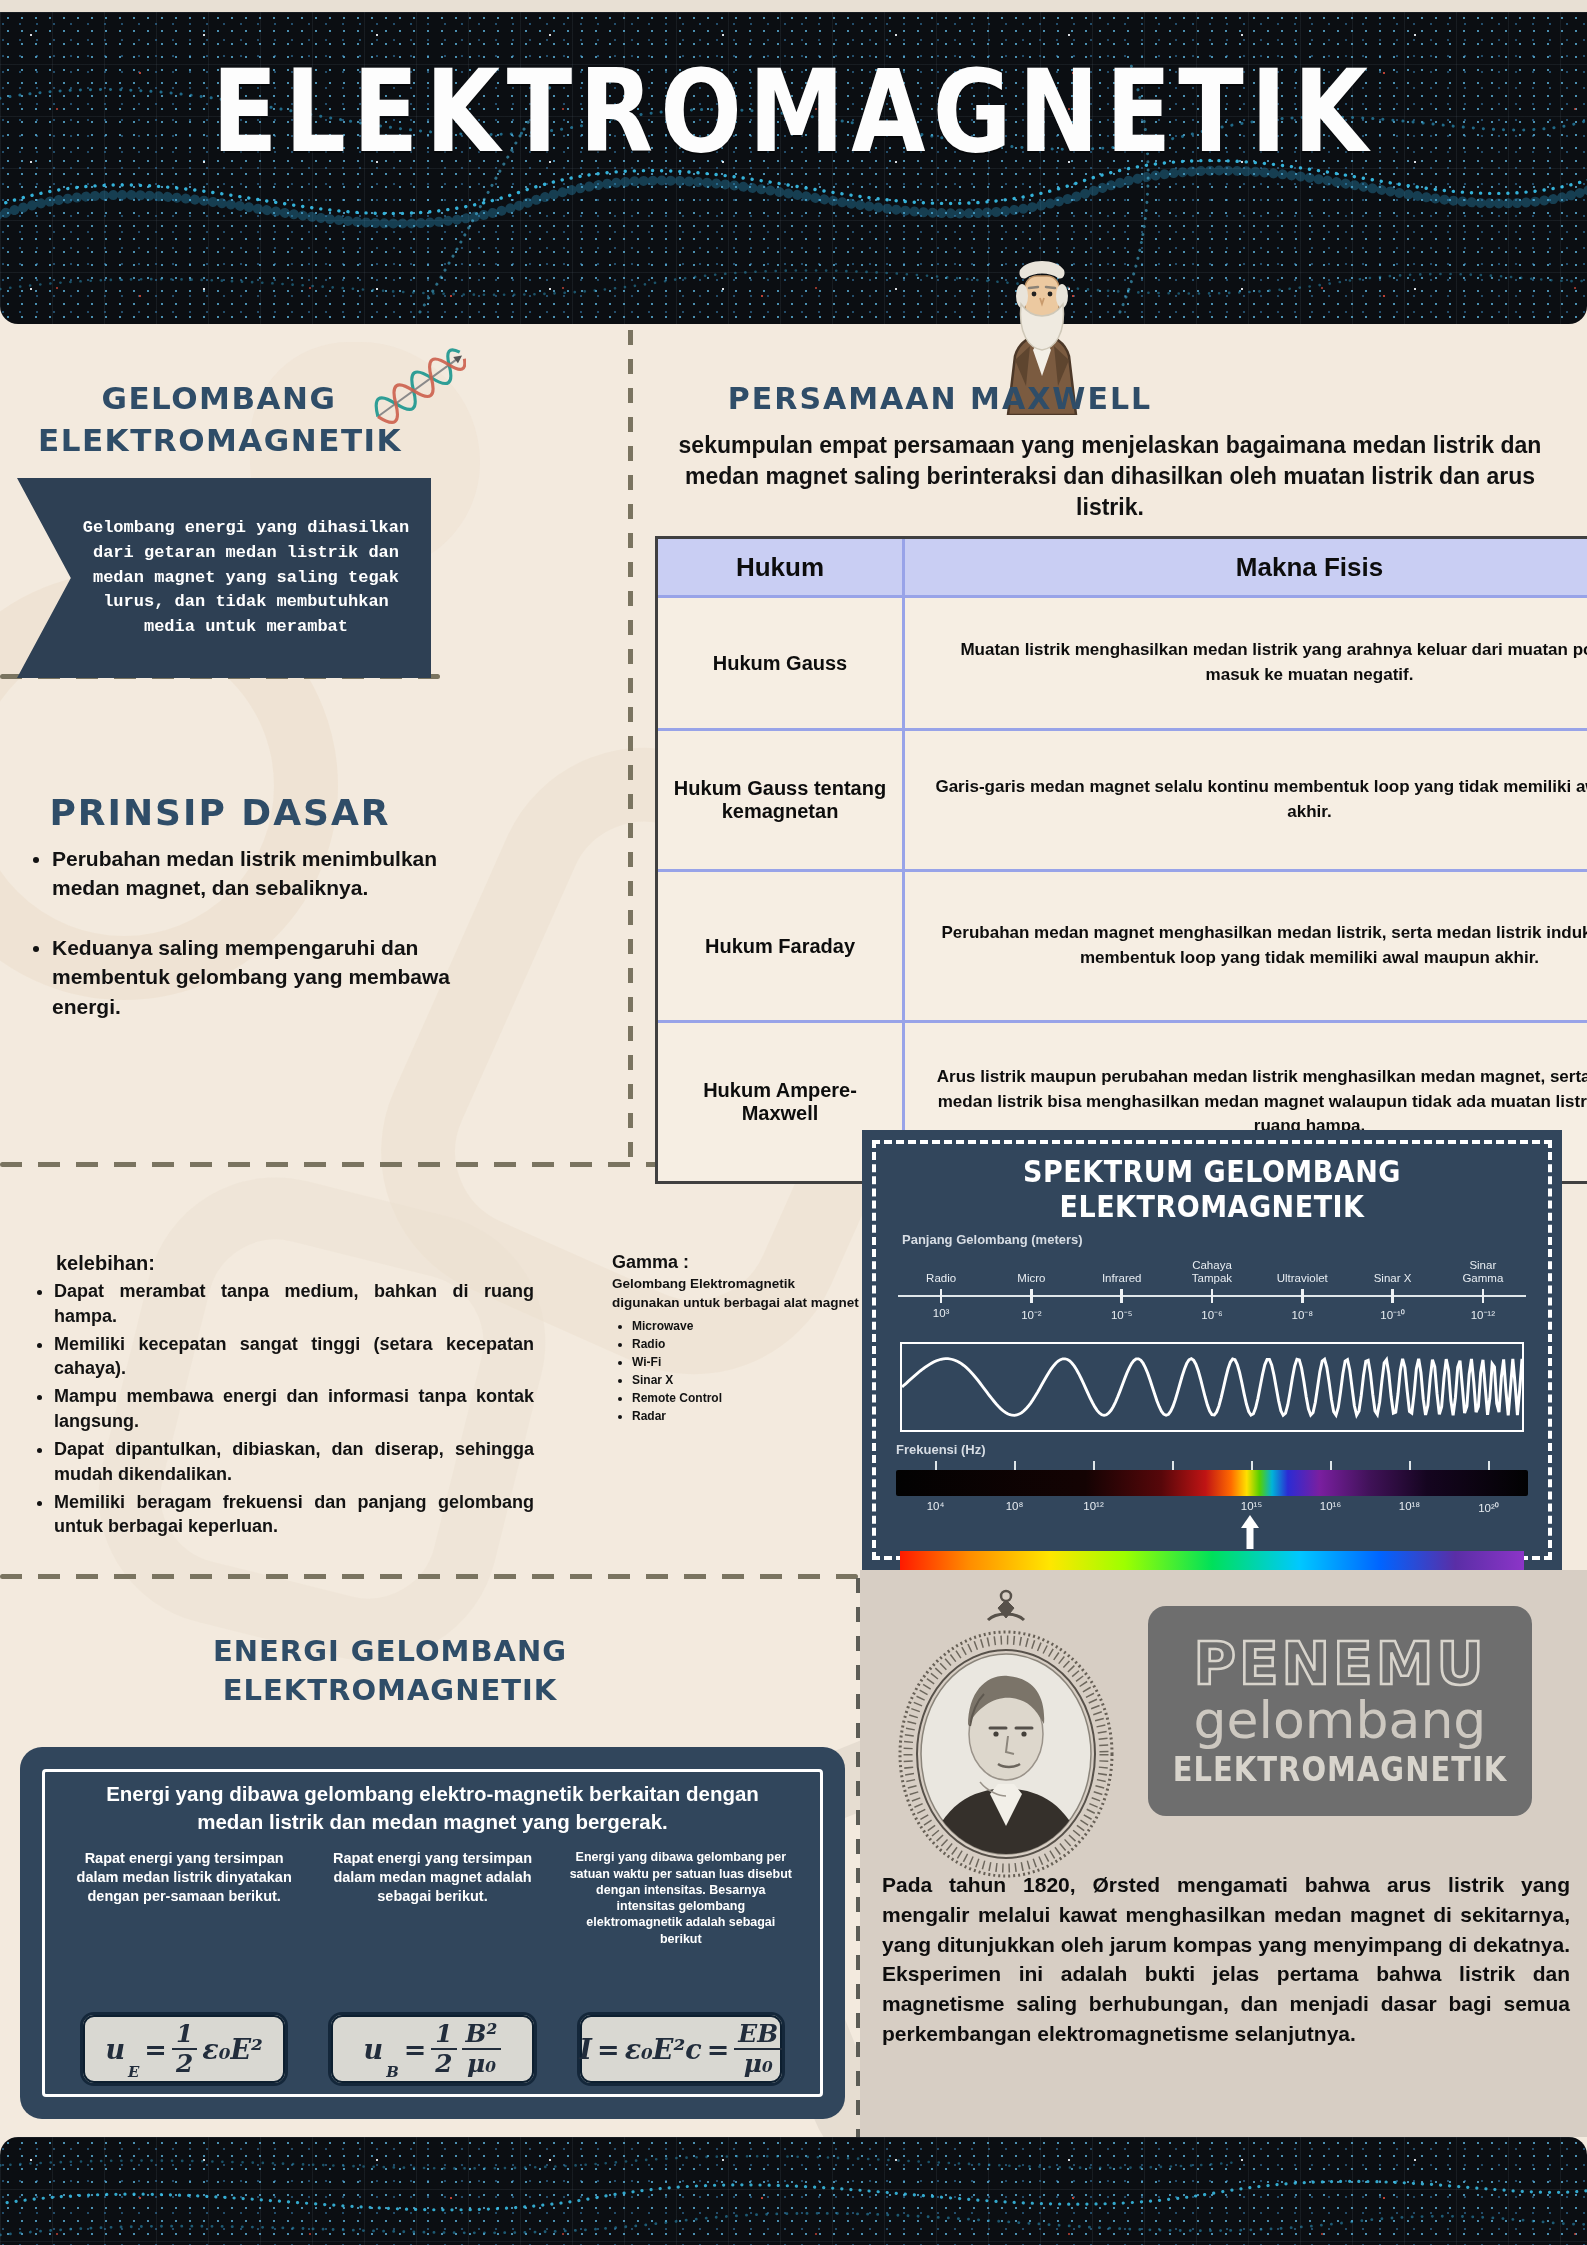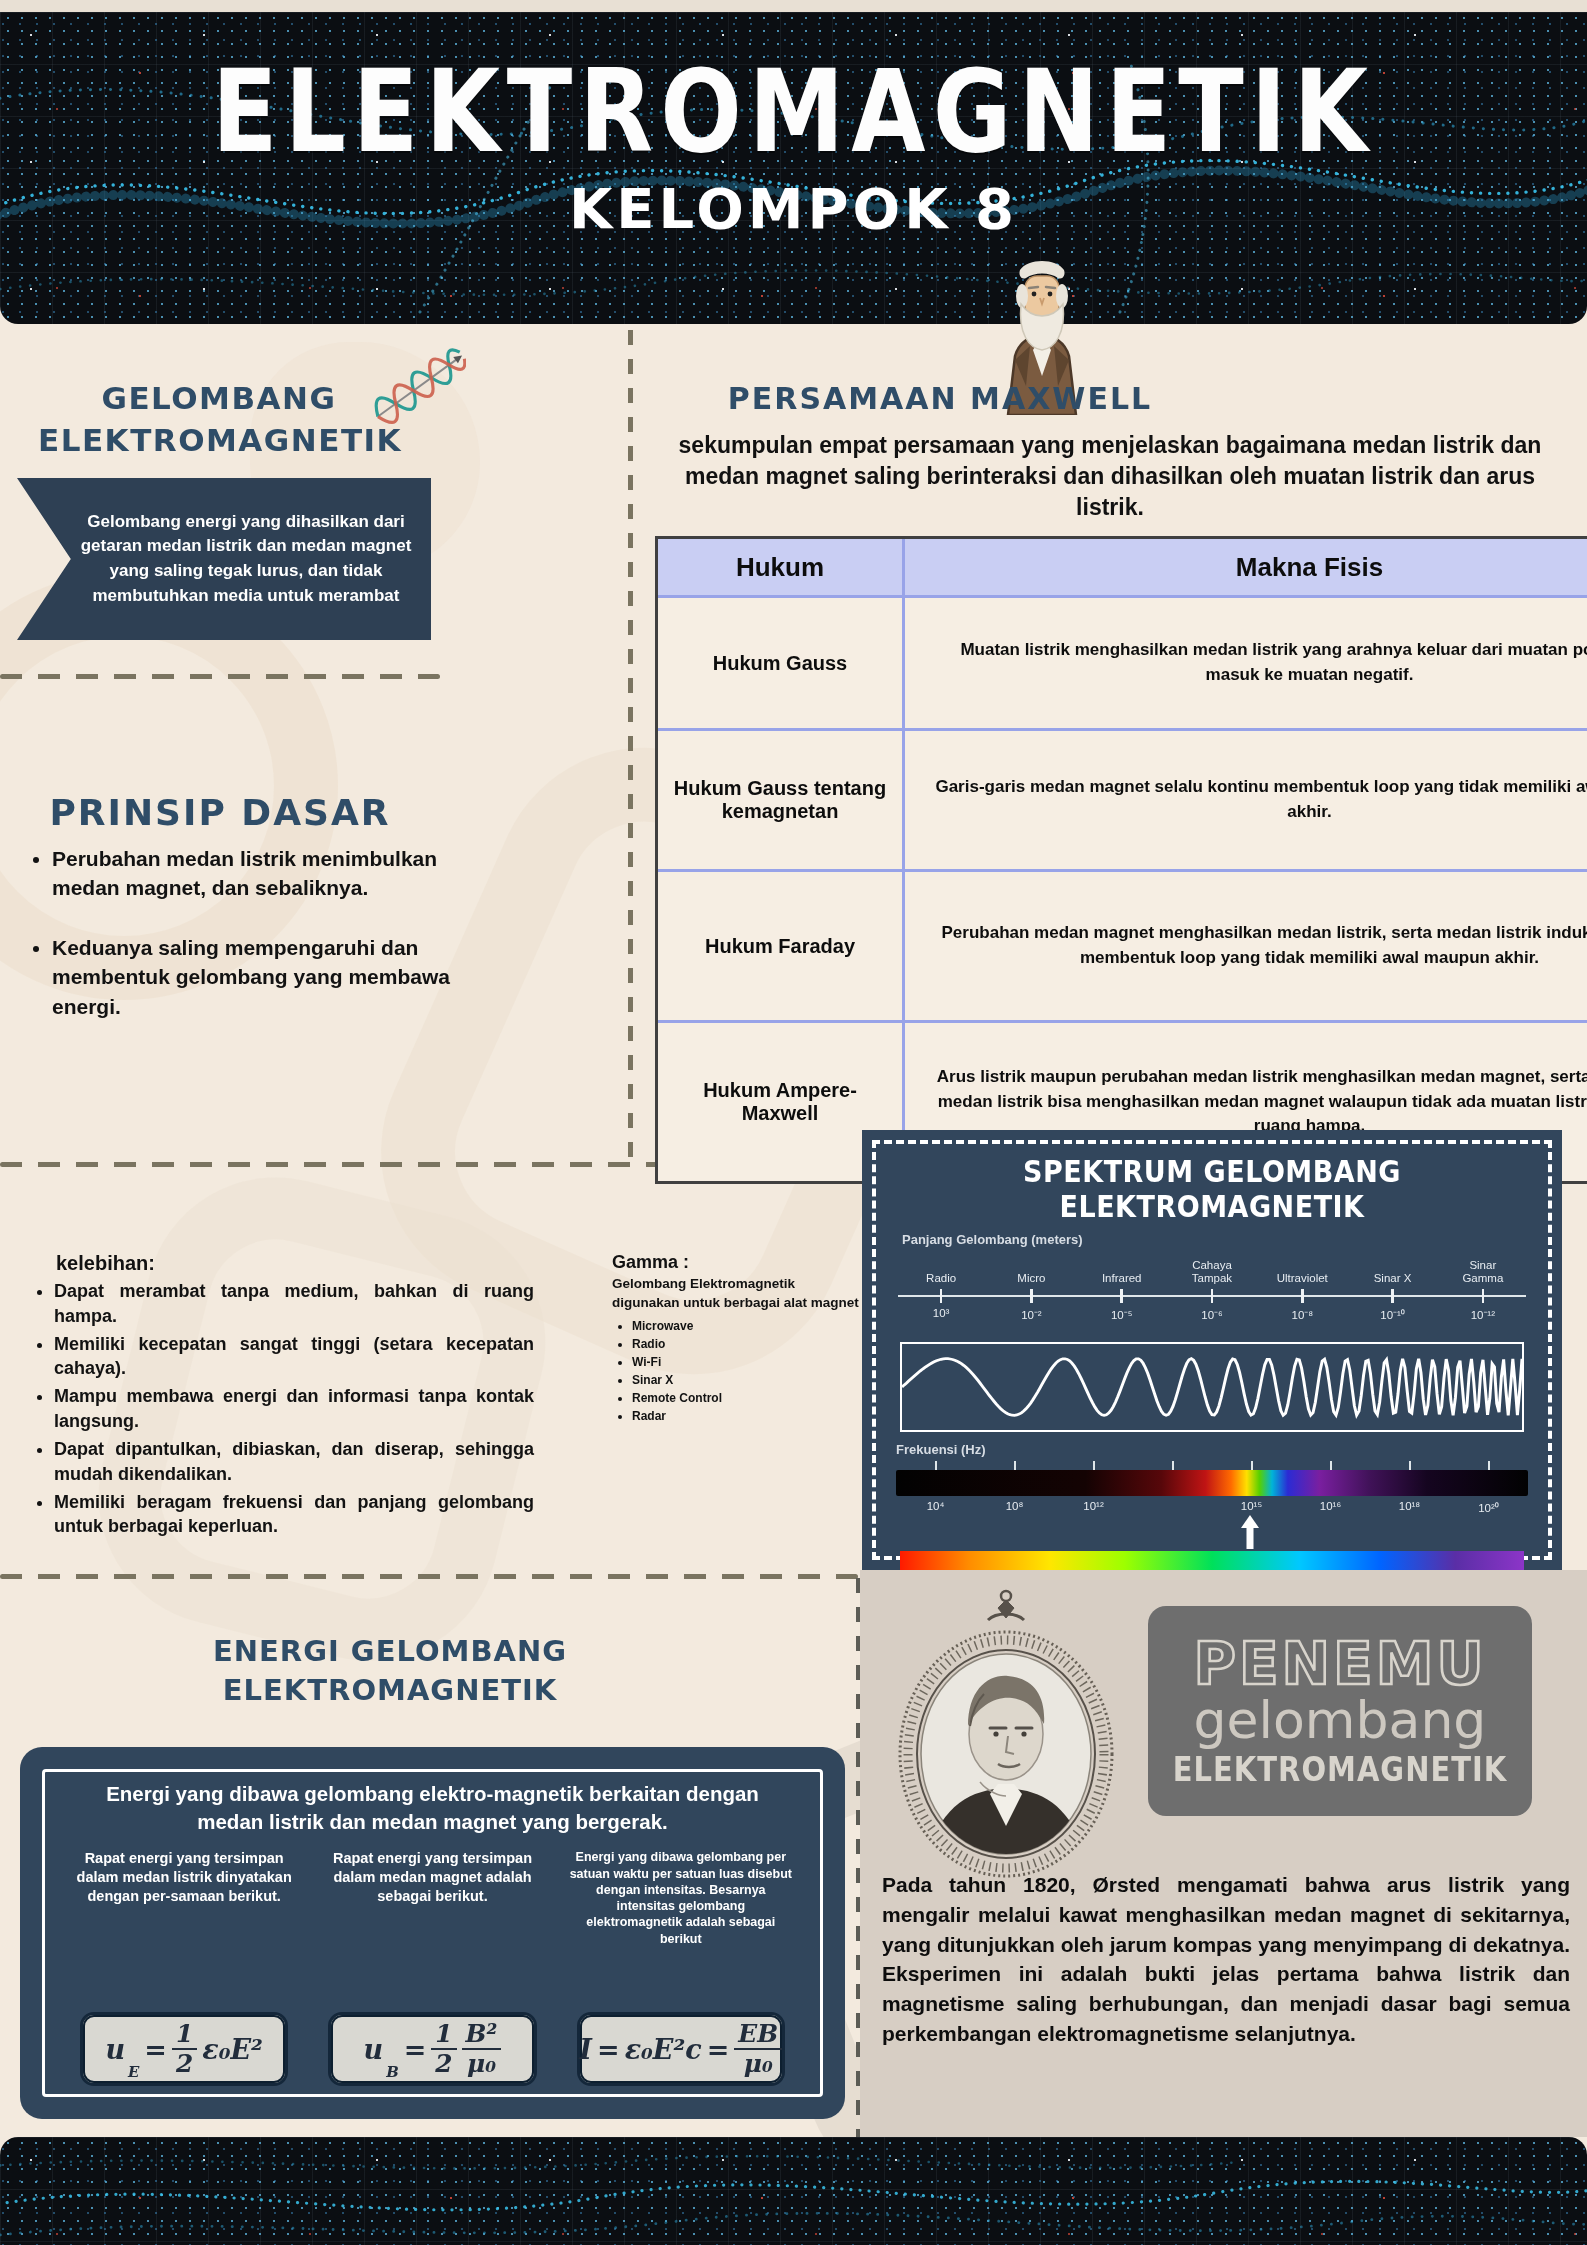--- a/index.html
+++ b/index.html
@@ -49,23 +49,23 @@
     background:repeating-linear-gradient(180deg,#7a7460 0 15px,transparent 15px 29px);}
   .v-divider.dark{background:repeating-linear-gradient(180deg,#5c5c55 0 15px,transparent 15px 29px);}
 
   
   .chunky{font-family:"DejaVu Sans",sans-serif;font-weight:bold;color:#2f4d68;letter-spacing:1.5px;}
 
   .gelombang-heading{position:absolute;left:38px;top:340px;width:362px;text-align:center;font-size:31px;line-height:1.35;}
   .wave-icon{position:absolute;left:374px;top:318px;}
 
   .definition-banner{
-    position:absolute;left:17px;top:466px;width:414px;height:162px;background:#2e4054;
+    position:absolute;left:17px;top:466px;width:414px;height:200px;background:#2e4054;
     clip-path:polygon(0 0,100% 0,100% 100%,0 100%,13% 50%);
-    display:flex;align-items:center;
+    display:flex;align-items:center;font-family:Liberation Mono, monospace;
   }
   .definition-banner p{margin:0;padding:10px 18px 10px 62px;color:#fff;font-weight:bold;
     font-size:17px;line-height:1.45;text-align:center;}
 
   .prinsip-heading{position:absolute;left:0;top:750px;width:440px;text-align:center;font-size:36px;letter-spacing:2px;}
   .prinsip-list{position:absolute;left:30px;top:832px;width:408px;margin:0;padding-left:22px;}
   .prinsip-list li{font-size:21px;font-weight:bold;color:#121212;line-height:1.4;margin-bottom:30px;}
 
   .maxwell-heading{position:absolute;left:700px;top:344px;width:480px;text-align:center;font-size:30px;letter-spacing:2px;}
   .maxwell-cartoon{position:absolute;left:992px;top:238px;}
@@ -178,21 +178,20 @@
       <g fill="none" stroke-linecap="round">
         <path d="M-20,210 C180,130 330,260 530,190 C730,120 890,250 1090,180 C1290,110 1450,240 1610,170" stroke="#2a97c9" stroke-width="10" stroke-dasharray="0.1 9" opacity=".35"></path>
         <path d="M-20,200 C180,120 320,250 520,180 C720,110 880,240 1080,170 C1280,100 1440,230 1610,160" stroke="#39c4ef" stroke-width="3.4" stroke-dasharray="0.1 9" opacity=".9"></path>
         <path d="M-20,90 C220,40 380,160 600,110 C820,60 980,180 1200,120 C1380,75 1500,150 1610,100" stroke="#2fa8d8" stroke-width="3" stroke-dasharray="0.1 10" opacity=".6"></path>
         <path d="M-20,280 C240,240 420,310 660,270 C900,230 1100,310 1340,270 C1480,248 1560,280 1610,265" stroke="#2fa8d8" stroke-width="2.6" stroke-dasharray="0.1 10" opacity=".45"></path>
         <path d="M420,300 C470,220 500,150 560,60" stroke="#4fd2ff" stroke-width="3" stroke-dasharray="0.1 8" opacity=".5"></path>
         <path d="M1120,300 C1150,230 1160,140 1130,50" stroke="#4fd2ff" stroke-width="3" stroke-dasharray="0.1 8" opacity=".5"></path>
       </g>
     </svg>
     <div class="main-title">ELEKTROMAGNETIK</div>
-    <div class="main-subtitle">KELOMPOK 8</div>
   </div>
 
   <svg class="maxwell-cartoon" width="100" height="165" viewBox="0 0 100 165">
     <path d="M16,165 L23,106 C27,92 39,85 50,85 C61,85 73,92 77,106 L84,165 Z" fill="#7b5b40" stroke="#4c3828" stroke-width="2.5"></path>
     <path d="M50,86 L41,100 L50,126 L59,100 Z" fill="#f3efe6"></path>
     <path d="M23,110 L38,96 L34,136 Z" fill="#5e452f"></path>
     <path d="M77,110 L62,96 L66,136 Z" fill="#5e452f"></path>
     <rect x="33" y="26" width="34" height="42" rx="12" fill="#ecc9a0" stroke="#b98f63" stroke-width="1.5"></rect>
     <path d="M28,20 C36,8 64,8 72,20 C74,26 70,30 66,28 C58,22 42,22 34,28 C30,30 26,26 28,20 Z" fill="#e9e4da"></path>
     <ellipse cx="30" cy="46" rx="6" ry="12" fill="#e9e4da"></ellipse>

